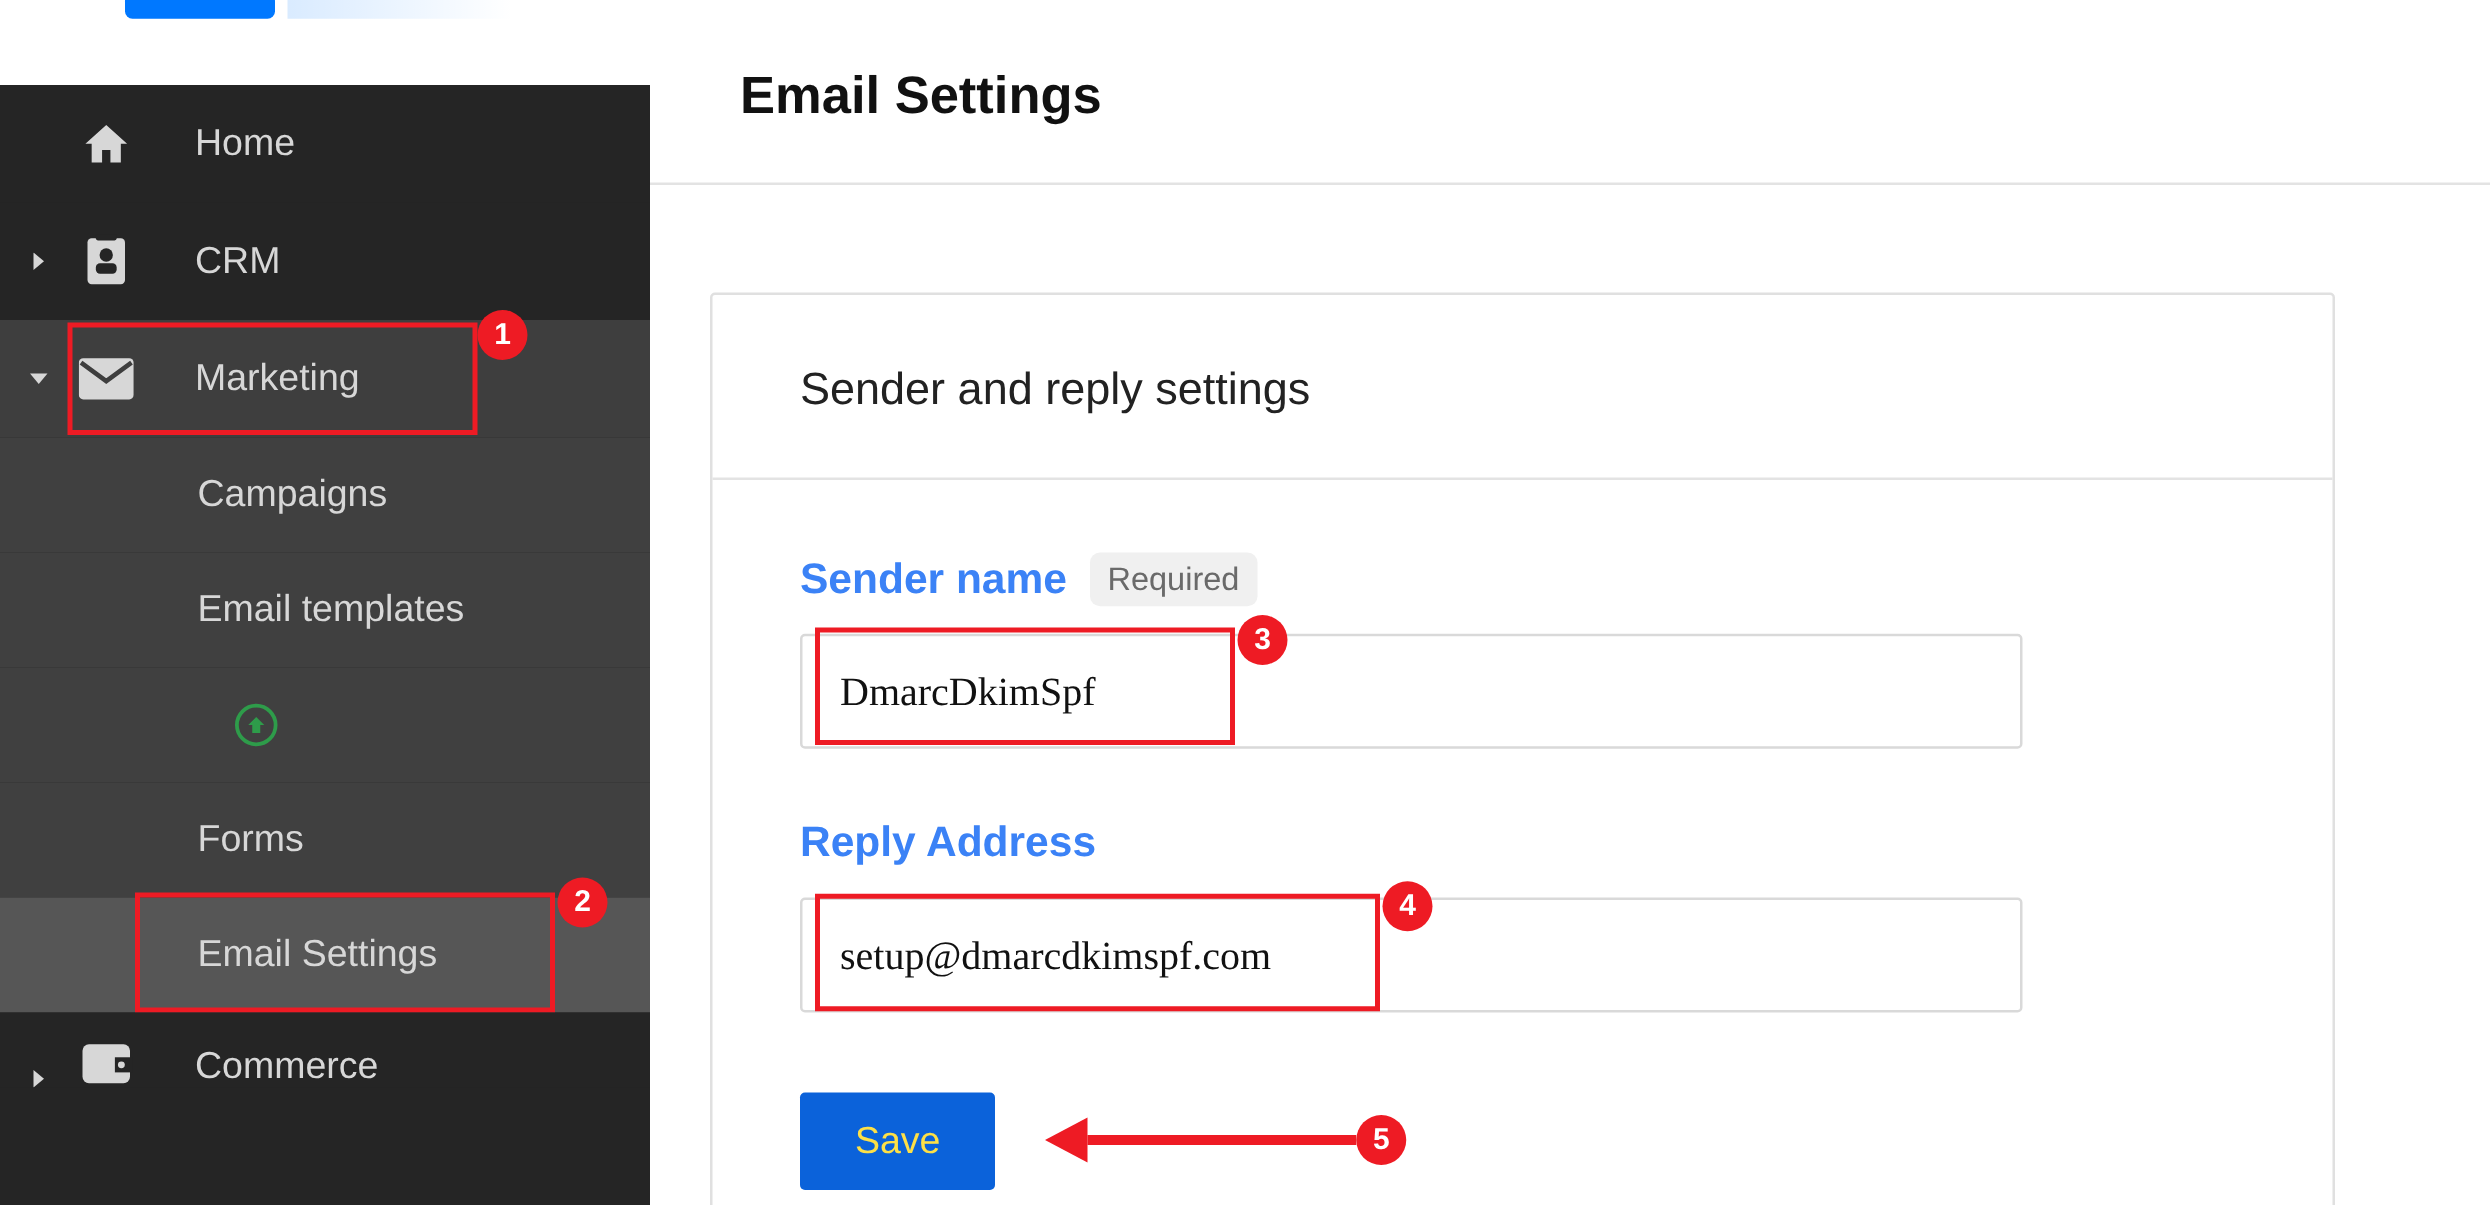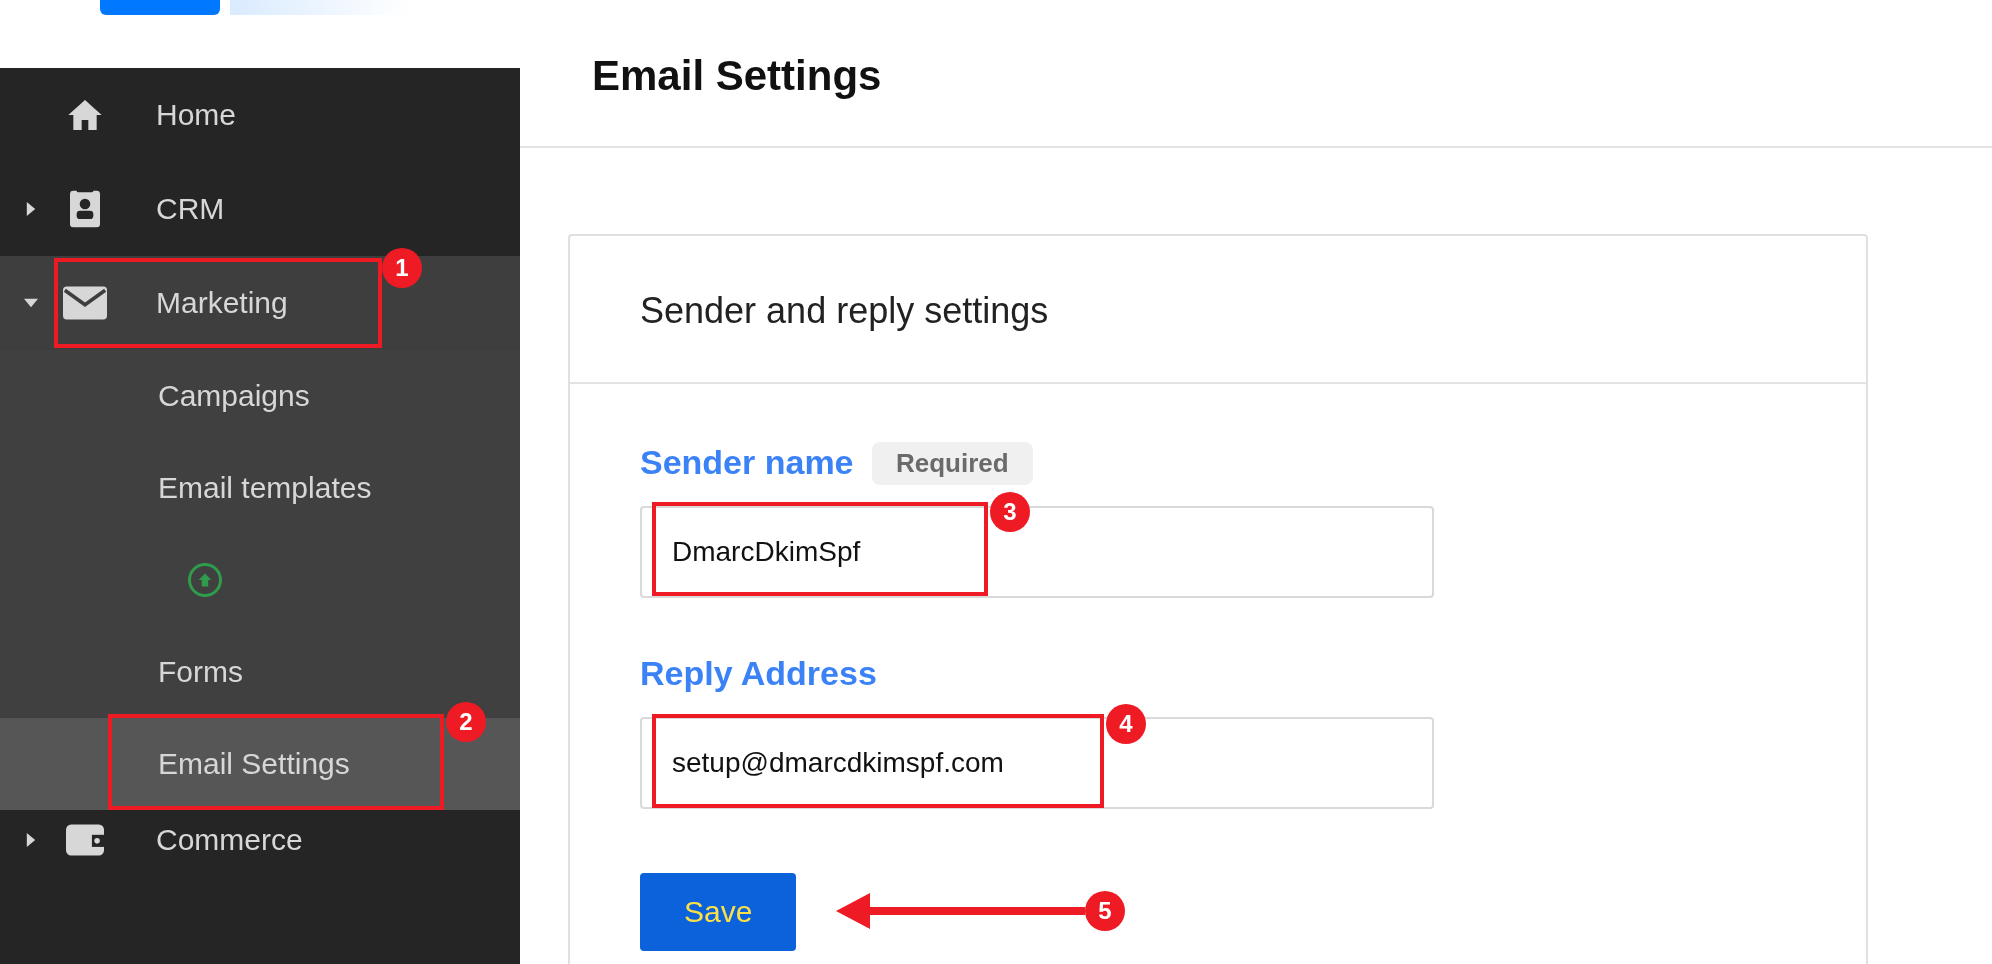--- a/index.html
+++ b/index.html
@@ -166,35 +166,35 @@
   font-weight: 600;
   color: #3b82f6;
   display: inline-block;
   margin-bottom: 24px;
 }
 .req-pill {
   display: inline-block;
   background: #f0f0f0;
   color: #6a6a6a;
   font-size: 26px;
-  font-weight: 700;
-  padding: 6px 24px;
+  font-weight: 400;
+  padding: 6px 14px;
   border-radius: 8px;
   margin-left: 14px;
   vertical-align: 2px;
 }
 .text-input {
-  width: 794px;
+  width: 978px;
   height: 92px;
   border: 2px solid #d9d9d9;
   border-radius: 4px;
   padding: 0 30px;
-  font-size: 28px;
+  font-size: 32px;
   color: #111;
-  font-family: Liberation Sans, sans-serif;
+  font-family: Liberation Serif, serif;
 }
 
 .save-btn {
   background: #0b62da;
   color: #fde047;
   font-size: 30px;
   border: none;
   border-radius: 4px;
   padding: 22px 44px;
   cursor: pointer;
@@ -291,21 +291,21 @@
     <div class="nav-sub">
       <span>Forms</span>
     </div>
     <div class="nav-sub active">
       <span>Email Settings</span>
 
       <div class="red-box" style="left:108px; top:-4px; width:336px; height:96px;"></div>
       <div class="badge" style="left:446px; top:-16px;">2</div>
     </div>
 
-    <div class="nav-item dark" style="height:60px;">
+    <div class="nav-item dark" style="height:60px;align-items:flex-end;">
       <span class="chevron">
         <svg width="14" height="14" viewBox="0 0 10 10">
             <path d="M2 0l6 5-6 5z" fill="#d7d7d7"></path>
           </svg>
       </span>
       <span class="nav-icon">
         <svg width="42" height="38" viewBox="0 0 24 22">
             <rect x="1" y="2" width="22" height="18" rx="3"></rect>
             <rect x="16" y="8" width="8" height="7" fill="#252525"></rect>
             <circle cx="19" cy="11.5" r="1.6" fill="#d7d7d7"></circle>

